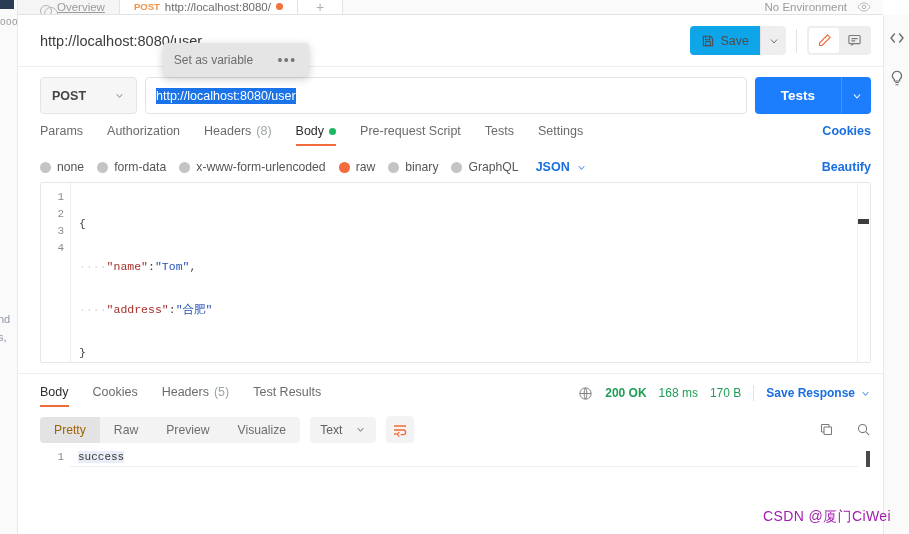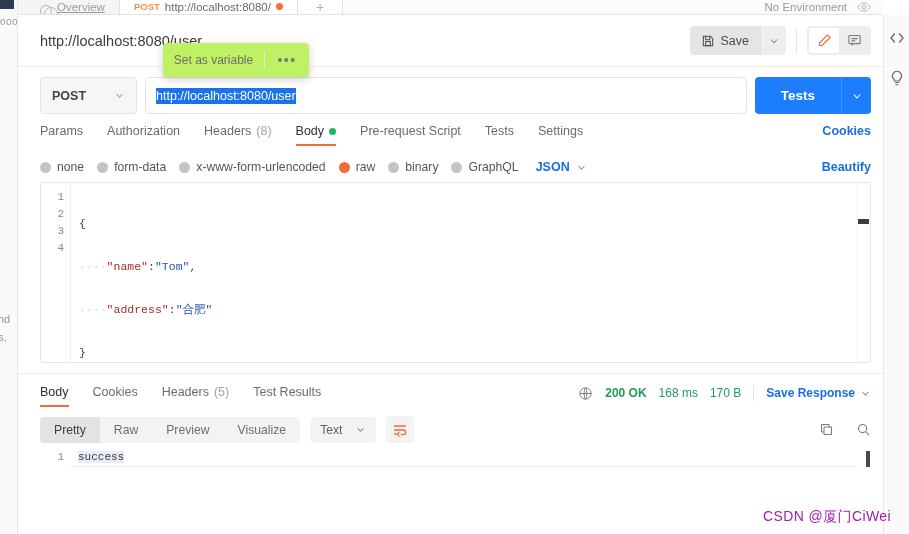--- a/index.html
+++ b/index.html
@@ -85,42 +85,42 @@
   .req-head {
     height: 52px; display: flex; align-items: center;
     padding: 0 12px 0 22px; border-bottom: 1px solid #ededed;
     background: #fff;
   }
   .req-title { font-size: 14.5px; color: #3c3c3c; }
   .req-head-right { margin-left: auto; display: flex; align-items: center; gap: 10px; }
   .btn-group { display: flex; align-items: center; }
   .btn-save {
     display: flex; align-items: center; gap: 6px;
-    background: #e5e5e5; border: none; height: 29px; padding: 0 11px;
+    background: #0ea5e9; border: none; height: 29px; padding: 0 11px;
     border-radius: 4px 0 0 4px; font-size: 12.5px; color: #4d4d4d; cursor: pointer;
   }
   .btn-save-caret {
     background: #eeeeee; border: none; height: 29px; width: 26px;
     border-radius: 0 4px 4px 0; border-left: 1px solid #e0e0e0;
     color: #6f6f6f; cursor: pointer; display:flex; align-items:center; justify-content:center;
   }
   .vsep { width: 1px; height: 24px; background: #e2e2e2; }
   .icon-pair {
     display: flex; align-items: center; background: #eeeeee; border-radius: 4px; padding: 2px;
   }
   .icon-btn {
     width: 30px; height: 25px; display: flex; align-items: center; justify-content: center;
     border-radius: 3px; cursor: pointer; color: #7a7a7a;
   }
   .icon-btn.sel { background: #ffffff; color: #f26b3a; }
 
   
   .popover {
     position: absolute; left: 163px; top: 43px; width: 146px; height: 34px;
-    background: #bef264; border-radius: 4px;
+    background: #e5e5e5; border-radius: 4px;
     box-shadow: 0 2px 9px rgba(0,0,0,.20);
     display: flex; align-items: center; z-index: 40;
   }
   .pop-item {
     flex: 1; text-align: center; font-size: 12px; color: #6d6d6d; cursor: pointer;
   }
   .pop-sep { width: 1px; height: 18px; background: #e4e4e4; }
   .pop-dots {
     width: 44px; text-align: center; font-size: 14px; color: #777;
     letter-spacing: 1.5px; cursor: pointer;
@@ -234,21 +234,21 @@
 
   .resp-toolbar {
     display: flex; align-items: center; gap: 10px; padding: 9px 12px 0 22px;
   }
   .seg {
     display: flex; align-items: center; background: #f3f3f3; border-radius: 4px; overflow: hidden;
   }
   .seg-item {
     font-size: 12.2px; color: #6e6e6e; padding: 6px 14px; cursor: pointer;
   }
-  .seg-item.active { background: #e3e3e3; color: #404040; }
+  .seg-item.active { background: #e3e3e3; color: #a16207; }
   .fmt-sel {
     display: flex; align-items: center; gap: 12px; background: #f3f3f3;
     border-radius: 4px; padding: 6px 10px; font-size: 12.2px; color: #5f5f5f; cursor: pointer;
   }
   .wrap-btn {
     width: 28px; height: 27px; background: #f3f3f3; border-radius: 4px;
     display: flex; align-items: center; justify-content: center; cursor: pointer; color: #f26b3a;
   }
   .resp-tool-right { margin-left: auto; display: flex; align-items: center; gap: 22px; color: #7a7a7a; }
 

